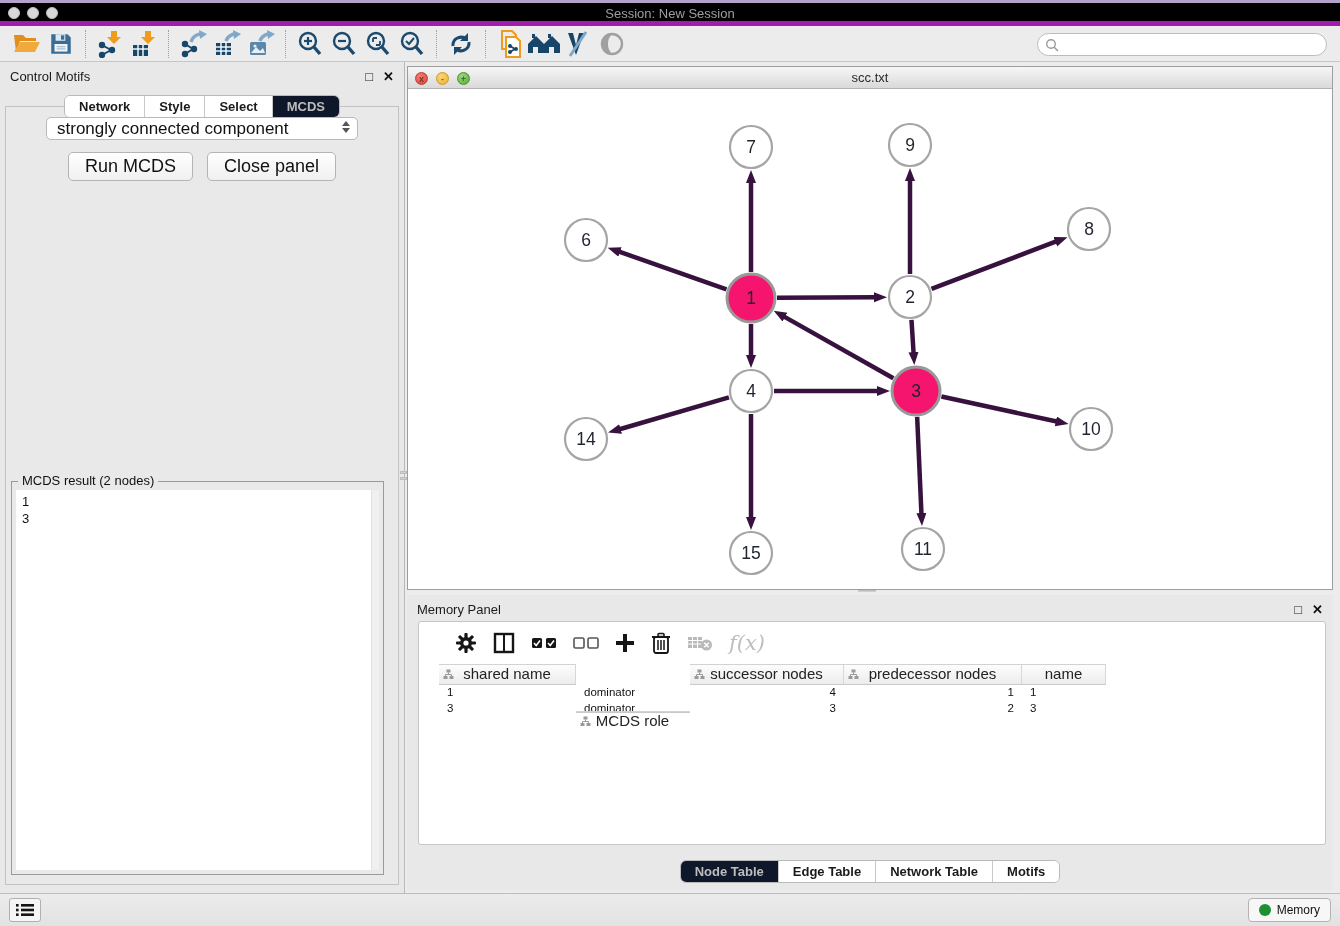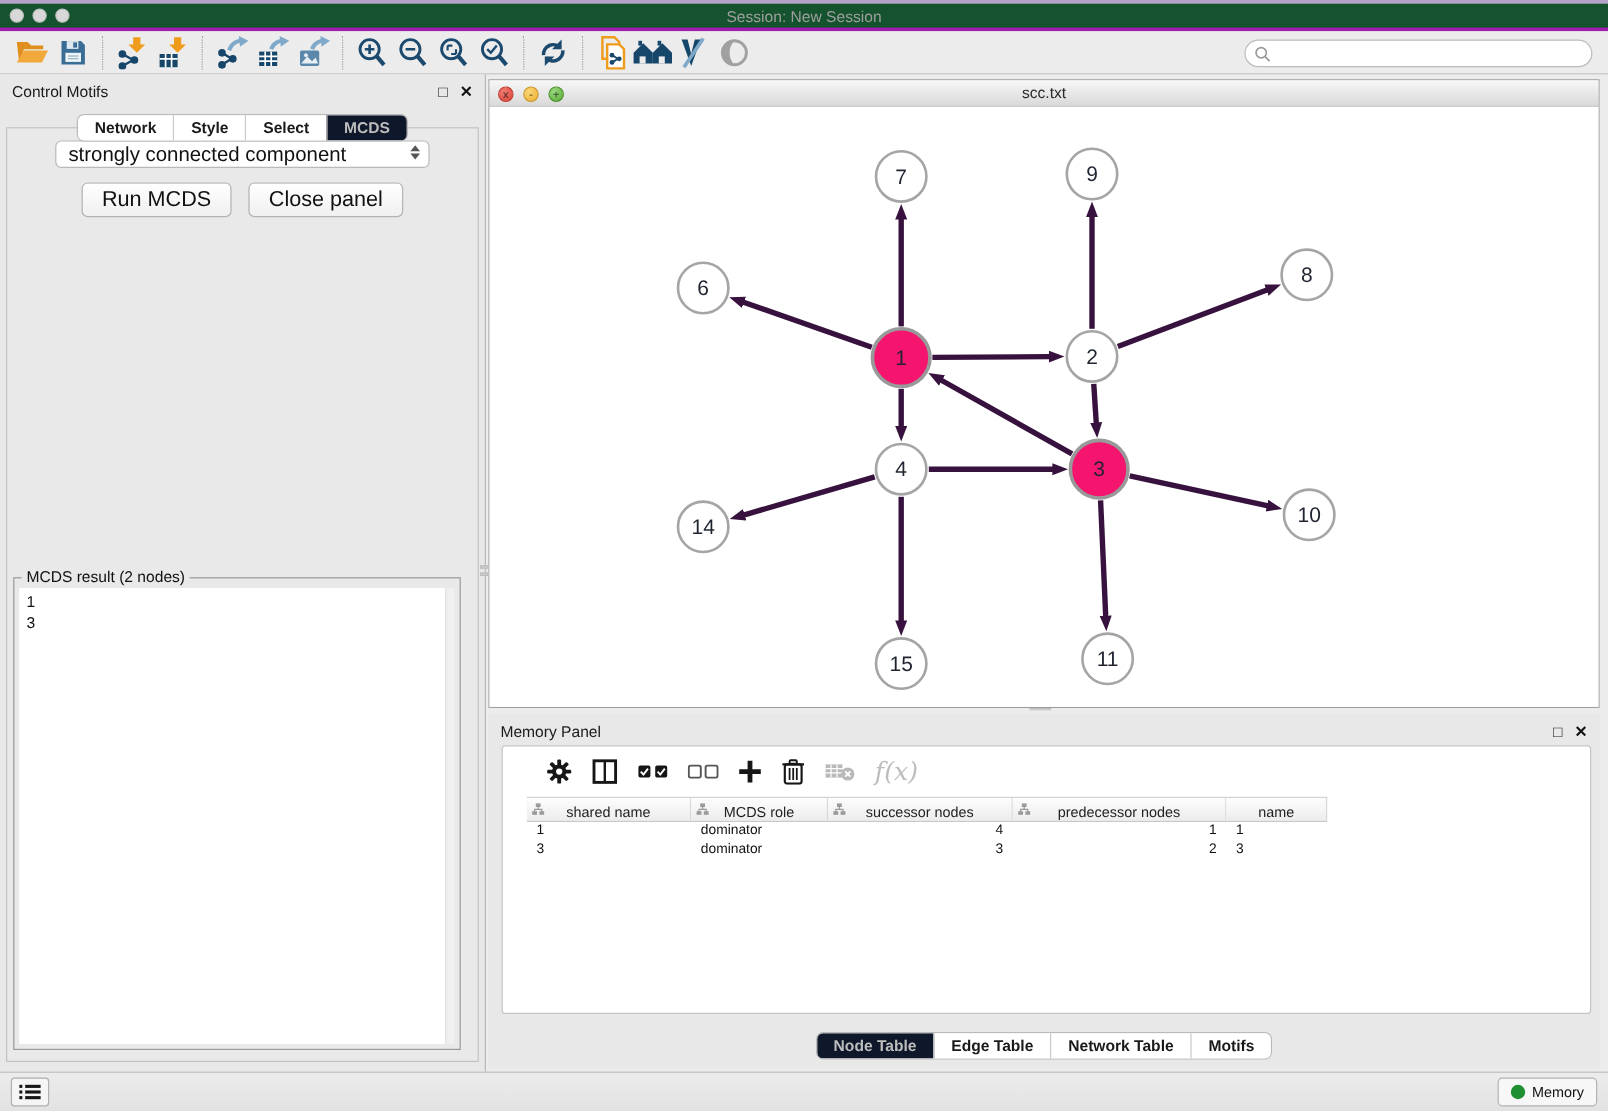--- a/index.html
+++ b/index.html
@@ -2,21 +2,21 @@
 <html><head>
 <meta charset="utf-8">
 <style>
   * { margin:0; padding:0; box-sizing:border-box; }
   html,body { width:1340px; height:926px; }
   body { font-family:"Liberation Sans", sans-serif; background:#e4e4e4; position:relative; overflow:hidden; }
   .app { position:absolute; inset:0; background:#ececec; }
 
   
   .topstrip { position:absolute; top:0; left:0; right:0; height:3px; background:#b5a2c8; }
-  .titlebar { position:absolute; top:3px; left:0; right:0; height:23px; background:#14532d; border-bottom:3px solid #a21caf; }
+  .titlebar { position:absolute; top:3px; left:0; right:0; height:23px; background:#000000; border-bottom:5px solid #a21caf; }
   .tl-group { position:absolute; left:8px; top:4px; display:flex; gap:7px; }
   .tl { width:12px; height:12px; border-radius:50%; background:#d8d8d8; border:1px solid #c0c0c0; }
   .win-title { position:absolute; left:0; right:0; top:3px; text-align:center; font-size:13px; color:#9f9f9f; }
 
   
   .toolbar { position:absolute; top:26px; left:0; right:0; height:36px; background:#ececec; border-bottom:1px solid #c6c6c6; display:flex; align-items:center; padding-left:10px; }
   .tb-icon { width:34px; height:32px; display:flex; align-items:center; justify-content:center; cursor:pointer; }
   .tb-sep { border-left:1px dotted #9f9f9f; height:28px; margin:0 7px; }
   .searchbox { position:absolute; right:13px; top:7px; width:290px; height:23px; background:#fff; border:1px solid #bcbcbc; border-radius:12px; display:flex; align-items:center; padding-left:7px; }
   .searchbox input { border:none; outline:none; background:transparent; font-size:12px; flex:1; margin-left:4px; }
@@ -63,21 +63,21 @@
   .h-grip { position:absolute; left:858px; top:588px; width:18px; height:5px; display:flex; flex-direction:column; justify-content:center; z-index:3; }
   .h-grip span { height:2px; background:#cfcfcf; border-top:1px solid #bdbdbd; }
 
   
   .table-panel { position:absolute; left:407px; top:595px; width:926px; height:295px; background:#e8e8e8; }
   .tp-box { position:absolute; left:11px; right:7px; top:26px; bottom:45px; background:#fff; border:1px solid #c6c6c6; border-radius:3px; overflow:hidden;padding-left:20px; }
   .tp-toolbar { height:42px; display:flex; align-items:center; gap:16px; padding-left:16px; }
   .tp-toolbar .tpi { display:flex; align-items:center; justify-content:center; cursor:pointer; }
   .fx-label { font-family:"DejaVu Serif", serif; font-style:italic; font-size:21px; color:#bdbdbd; cursor:default; }
   .tbl-header { display:flex; height:21px; }
-  .th-cell { position:relative; background:linear-gradient(#fdfdfd,#ececec); border-top:1px solid #d2d2d2; border-bottom:1px solid #c9c9c9; border-right:1px solid #d8d8d8; font-size:12px; color:#222; display:flex; align-items:flex-end; justify-content:center; }
+  .th-cell { position:relative; background:linear-gradient(#fdfdfd,#ececec); border-top:1px solid #d2d2d2; border-bottom:1px solid #c9c9c9; border-right:1px solid #d8d8d8; font-size:15px; color:#222; display:flex; align-items:flex-start; justify-content:center; }
   .th-cell .hicon { position:absolute; left:4px; top:4px; }
   .tbl-row { display:flex; height:16px; font-size:11.5px; color:#111; }
   .td-cell { padding:1px 8px 0 8px; overflow:hidden; white-space:nowrap; }
   .tp-tabs { position:absolute; bottom:7px; left:0; right:0; display:flex; justify-content:center; }
 
   
   .statusbar { position:absolute; left:0; right:0; bottom:0; height:33px; background:linear-gradient(#ececec,#e2e2e2); border-top:1px solid #bdbdbd; }
   .sb-left { position:absolute; left:9px; top:4px; width:32px; height:24px; background:#f5f5f5; border:1px solid #b0b0b0; border-radius:3px; display:flex; align-items:center; justify-content:center; cursor:pointer; }
   .memory-btn { position:absolute; right:9px; top:4px; height:24px; background:#f7f7f7; border:1px solid #b3b3b3; border-radius:4px; display:flex; align-items:center; gap:6px; padding:0 10px; font-size:12px; color:#111; cursor:pointer; }
   .mem-dot { width:12px; height:12px; border-radius:50%; background:#1f9032; }
@@ -434,21 +434,21 @@
       <div class="tbl-header" id="tbl-header">
           <div class="th-cell" style="width: 137px;">
             <svg width="11" height="11" viewBox="0 0 11 11" class="hicon">
               <rect x="3.5" y="0.5" width="4" height="3" fill="#9a9a9a"></rect>
               <rect x="0.5" y="7" width="4" height="3" fill="#9a9a9a"></rect>
               <rect x="6.5" y="7" width="4" height="3" fill="#9a9a9a"></rect>
               <path d="M5.5 3.5v2M2.5 7V5.5h6V7" stroke="#9a9a9a" fill="none"></path>
             </svg>
             <span>shared name</span>
           </div>
-          <div class="th-cell" style="width: 114px;">
+          <div class="th-cell" style="width: 114px; margin-top: 47px;">
             <svg width="11" height="11" viewBox="0 0 11 11" class="hicon">
               <rect x="3.5" y="0.5" width="4" height="3" fill="#9a9a9a"></rect>
               <rect x="0.5" y="7" width="4" height="3" fill="#9a9a9a"></rect>
               <rect x="6.5" y="7" width="4" height="3" fill="#9a9a9a"></rect>
               <path d="M5.5 3.5v2M2.5 7V5.5h6V7" stroke="#9a9a9a" fill="none"></path>
             </svg>
             <span>MCDS role</span>
           </div>
           <div class="th-cell" style="width: 154px;">
             <svg width="11" height="11" viewBox="0 0 11 11" class="hicon">

